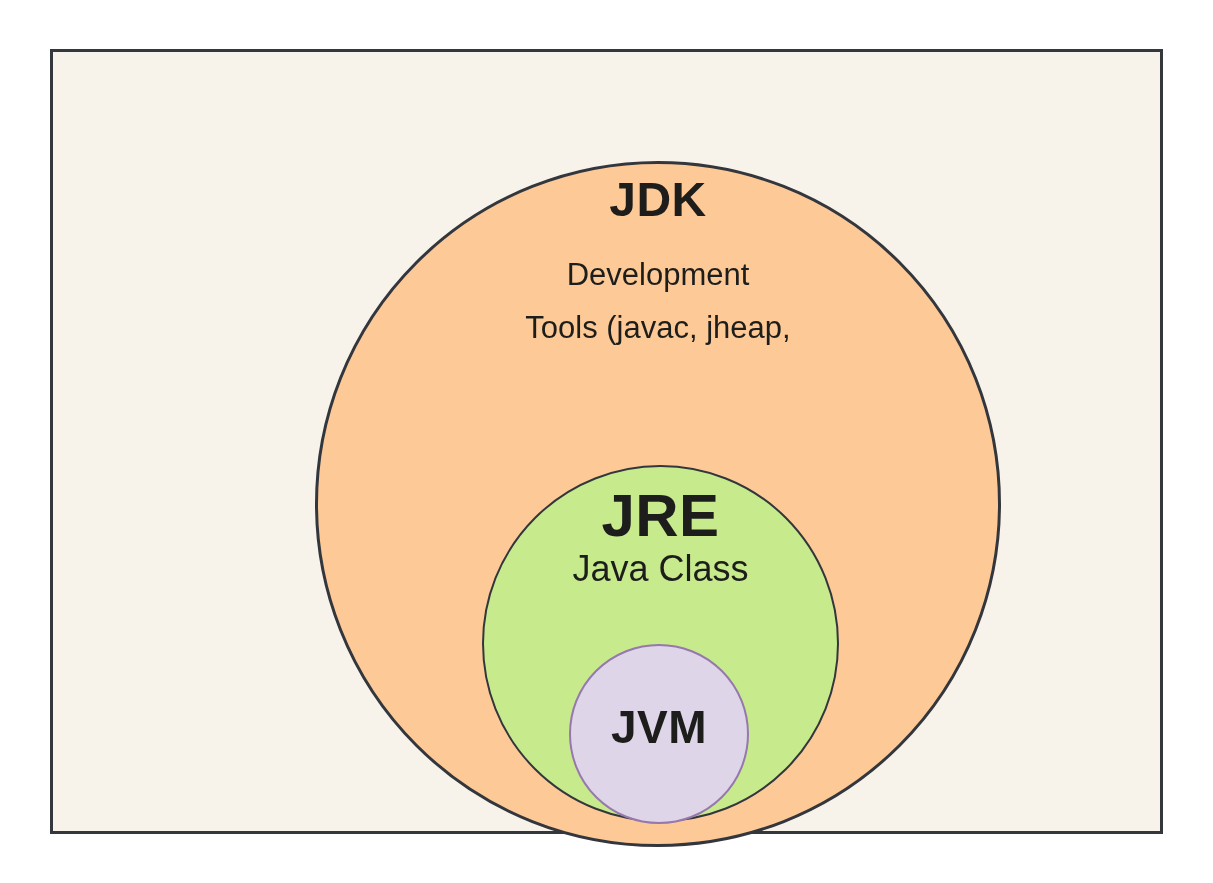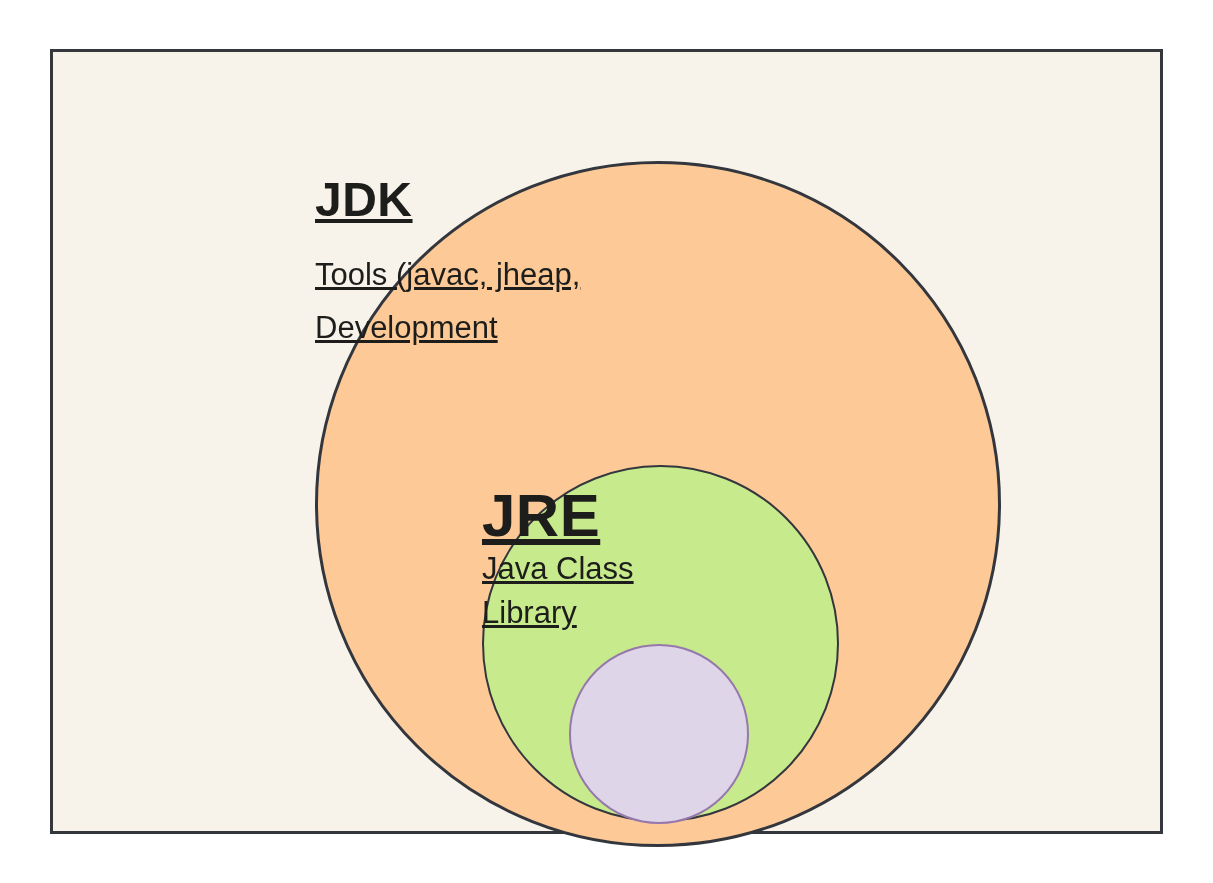--- a/index.html
+++ b/index.html
@@ -52,23 +52,22 @@
   .circle.jvm {
     left: 516px;
     top: 592px;
     width: 180px;
     height: 180px;
     background: var(--jvm-fill, #DED5E8);
     border: 2.5px solid var(--jvm-border, #9678AD);
   }
   .label {
     position: absolute;
-    text-align: left;
+    text-align: center;
     white-space: nowrap;
-    text-decoration: underline;
   }
   .label.title {
     font-weight: 700;
     line-height: 1;
     letter-spacing: 0.5px;
   }
   .jdk-title {
     left: 262px;
     top: 124px;
     width: 686px;
@@ -84,21 +83,21 @@
   .jre-title {
     left: 429px;
     top: 434px;
     width: 357px;
     font-size: 60px;
   }
   .jre-desc {
     left: 429px;
     top: 495px;
     width: 357px;
-    font-size: 31px;
+    font-size: 36px;
     line-height: 44px;
   }
   .jvm-title {
     left: 516px;
     top: 652px;
     width: 180px;
     font-size: 46px;
   }
 </style>
 </head>
@@ -107,26 +106,26 @@
 <div class="stage">
   <div class="frame">
 
     <div class="circle jdk"></div>
     <div class="circle jre"></div>
     <div class="circle jvm"></div>
 
     <div class="label title jdk-title">JDK</div>
 
     <div class="label jdk-desc">
+      <div>Development</div>
       <div>Tools (javac, jheap,</div>
-      <div>Development</div>
     </div>
 
     <div class="label title jre-title">JRE</div>
 
     <div class="label jre-desc">
       <div>Java Class</div>
-      <div>Library</div>
     </div>
 
+    <div class="label title jvm-title">JVM</div>
 
   </div>
 </div>
 
 </body></html>

